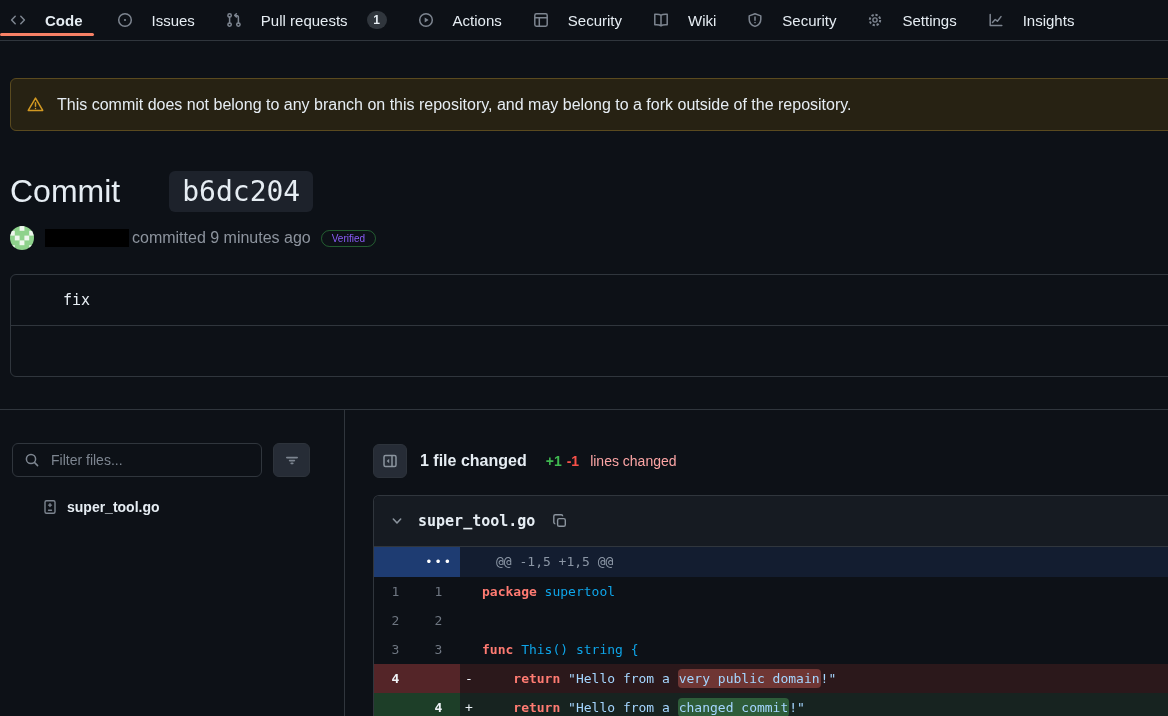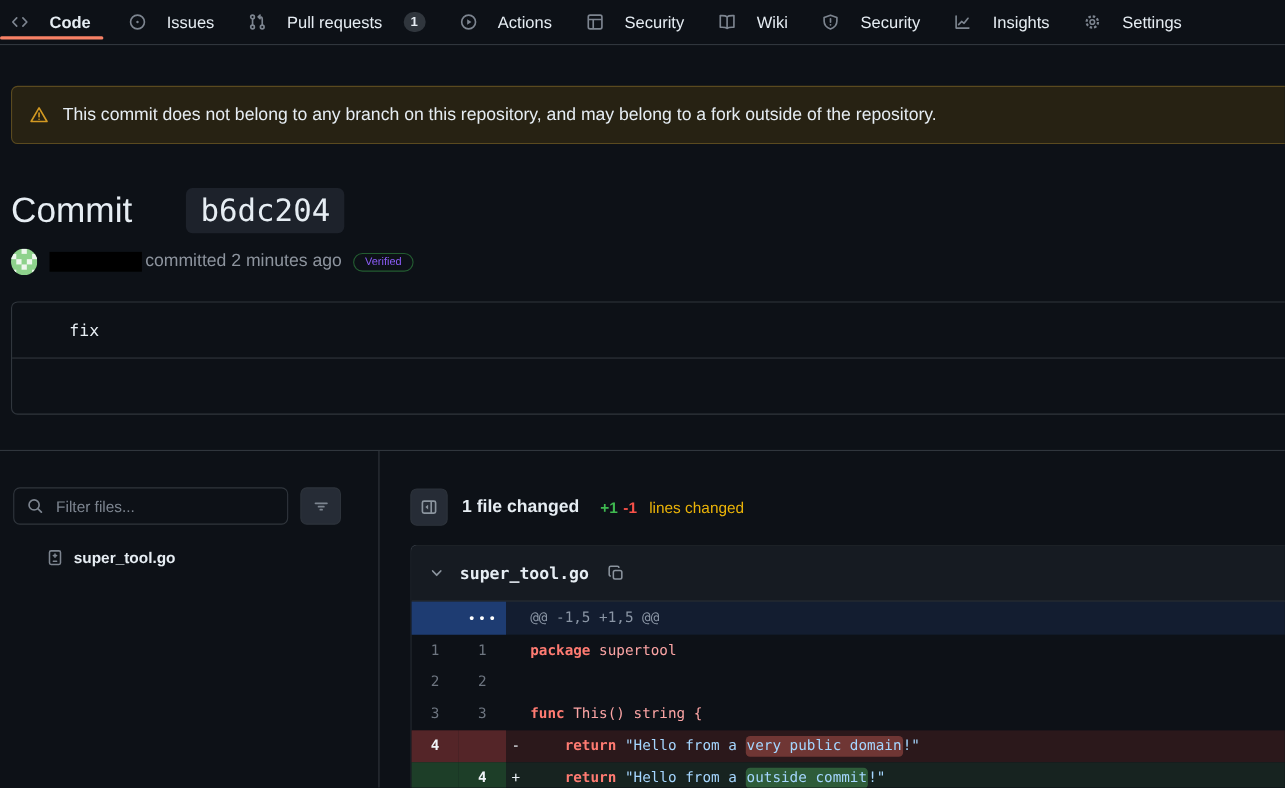--- a/index.html
+++ b/index.html
@@ -50,37 +50,37 @@
   .filter-btn{width:37px;height:34px;background:#262c36;border:1px solid #2d333b;border-radius:6px;display:grid;place-items:center;color:#7d8590;cursor:pointer;}
   .file-item{margin:22px 0 0 30px;display:flex;align-items:center;gap:9px;font-size:14px;font-weight:600;cursor:pointer;}
   .file-item svg{color:#7d8590;}
 
   .main{flex:1;padding:34px 0 0 28px;box-sizing:border-box;}
   .summary-row{display:flex;align-items:center;height:34px;}
   .collapse-btn{width:34px;height:34px;background:#262c36;border:1px solid #2d333b;border-radius:6px;display:grid;place-items:center;color:#8b949e;cursor:pointer;margin-right:13px;}
   .files-changed{font-size:16px;font-weight:700;margin-right:19px;}
   .adds{color:#3fb950;font-weight:700;font-size:14px;margin-right:5px;}
   .dels{color:#f85149;font-weight:700;font-size:14px;margin-right:11px;}
-  .suffix{color:#eab308;font-size:14px;}
+  .suffix{color:#fca5a5;font-size:14px;}
 
   
   .diff-card{margin-top:17px;width:860px;border:1px solid #30363d;border-bottom:none;border-radius:6px 6px 0 0;overflow:hidden;}
   .diff-header{height:50px;background:#161b22;border-bottom:1px solid #30363d;display:flex;align-items:center;padding:0 10px;}
   .icon-btn{background:transparent;border:none;color:#8b949e;display:grid;place-items:center;cursor:pointer;padding:0 6px;}
   .fname{font-size:15px;font-weight:600;margin:0 11px 0 8px;}
 
   .diff-table{font-family:"DejaVu Sans Mono",monospace;font-size:13px;}
   .drow{display:flex;height:29px;line-height:29px;}
   .drow.hunk{height:30px;line-height:30px;background:#131d30;}
   .expander{width:86px;flex:0 0 86px;background:#1e3c72;color:#ffffff;text-align:right;padding-right:7px;box-sizing:border-box;letter-spacing:2px;font-size:12px;cursor:pointer;}
-  .hunk-text{padding-left:22px;color:#8b96a5;white-space:pre;}
+  .hunk-text{padding-left:36px;color:#8b96a5;white-space:pre;}
   .gut{width:43px;flex:0 0 43px;text-align:center;color:#6e7681;}
   .mark{width:22px;flex:0 0 22px;padding-left:5px;box-sizing:border-box;color:#ecf2f8;}
   .code{white-space:pre;color:#e6edf3;}
-  .k{color:#ff7b72;font-weight:bold;} .s{color:#a5d6ff;} .p{color:#fca5a5;}
+  .k{color:#ff7b72;font-weight:bold;} .s{color:#a5d6ff;} .p{color:#0ea5e9;}
   .drow.del{background:#2b181b;}
   .drow.del .gut{background:#542528;color:#f0f4f8;font-weight:700;}
   .drow.add{background:#172320;}
   .drow.add .gut{background:#1d3e28;color:#f0f4f8;font-weight:700;}
   .del .hl{background:#6f3634;border-radius:4px;padding:2px 1px;}
   .add .hl{background:#2e5c39;border-radius:4px;padding:2px 1px;}
 </style>
 </head>
 <body>
 
@@ -133,32 +133,32 @@
     </a>
     <a class="nav-item">
       <svg class="nav-ic" width="16" height="16" viewBox="0 0 16 16" fill="none" stroke="currentColor" stroke-width="1.5" stroke-linejoin="round">
           <path d="M8 1.8 13.8 3.9v3.3c0 3.8-2.4 6.1-5.8 7.2-3.4-1.1-5.8-3.4-5.8-7.2V3.9z"></path>
           <path d="M8 5v3.2" stroke-linecap="round"></path>
           <circle cx="8" cy="10.6" r=".8" fill="currentColor" stroke="none"></circle>
         </svg>
       <span class="lbl">Security</span>
     </a>
     <a class="nav-item">
+      <svg class="nav-ic" width="16" height="16" viewBox="0 0 16 16" fill="none" stroke="currentColor">
+          <circle cx="8" cy="8" r="5.2" stroke-width="2" stroke-dasharray="2.3 1.75"></circle>
+          <circle cx="8" cy="8" r="2.1" stroke-width="1.4"></circle>
+        </svg>
+      <span class="lbl">Settings</span>
+    </a>
+    <a class="nav-item">
       <svg class="nav-ic" width="16" height="16" viewBox="0 0 16 16" fill="none" stroke="currentColor" stroke-width="1.5" stroke-linecap="round" stroke-linejoin="round">
           <path d="M2.2 2.5v11h11.6"></path>
           <path d="M4.5 10.4 7.2 7.5l2.2 1.7 3.6-4.6"></path>
         </svg>
       <span class="lbl">Insights</span>
-    </a>
-    <a class="nav-item">
-      <svg class="nav-ic" width="16" height="16" viewBox="0 0 16 16" fill="none" stroke="currentColor">
-          <circle cx="8" cy="8" r="5.2" stroke-width="2" stroke-dasharray="2.3 1.75"></circle>
-          <circle cx="8" cy="8" r="2.1" stroke-width="1.4"></circle>
-        </svg>
-      <span class="lbl">Settings</span>
     </a>
   </nav>
 
   <div class="banner">
     <svg class="warn-ic" width="17" height="17" viewBox="0 0 16 16" fill="none" stroke="currentColor" stroke-width="1.4" stroke-linecap="round" stroke-linejoin="round">
         <path d="M8 2 14.8 13.6H1.2z"></path>
         <path d="M8 6.3v3.3"></path>
         <circle cx="8" cy="11.7" r=".7" fill="currentColor" stroke="none"></circle>
       </svg>
     <span>This commit does not belong to any branch on this repository, and may belong to a fork outside of the repository.</span>
@@ -179,21 +179,21 @@
             <rect x="4" y="1" width="1" height="1"></rect>
             <rect x="1" y="2" width="1" height="1"></rect>
             <rect x="3" y="2" width="1" height="1"></rect>
             <rect x="2" y="3" width="1" height="1"></rect>
             <rect x="0" y="4" width="1" height="1"></rect>
             <rect x="4" y="4" width="1" height="1"></rect>
           </g>
         </svg>
     </span>
     <span class="redacted"></span>
-    <span class="committed">committed 2 minutes ago</span>
+    <span class="committed">committed 9 minutes ago</span>
     <span class="verified">Verified</span>
   </div>
 
   <div class="msg-box">
     <div class="msg-top">
       <code>fix</code>
     </div>
     <div class="msg-bottom"></div>
   </div>
 
@@ -287,21 +287,21 @@
             <div class="gut">4</div>
             <div class="gut"></div>
             <div class="mark">-</div>
             <div class="code"><span class="p">    </span><span class="k">return</span><span class="s"> "Hello from a </span><span class="s hl">very public domain</span><span class="s">!"</span></div>
           </div>
 
           <div class="drow add">
             <div class="gut"></div>
             <div class="gut">4</div>
             <div class="mark">+</div>
-            <div class="code"><span class="p">    </span><span class="k">return</span><span class="s"> "Hello from a </span><span class="s hl">outside commit</span><span class="s">!"</span></div>
+            <div class="code"><span class="p">    </span><span class="k">return</span><span class="s"> "Hello from a </span><span class="s hl">changed commit</span><span class="s">!"</span></div>
           </div>
 
         </div>
       </div>
 
     </main>
   </div>
 </div>
 
 </body></html>

